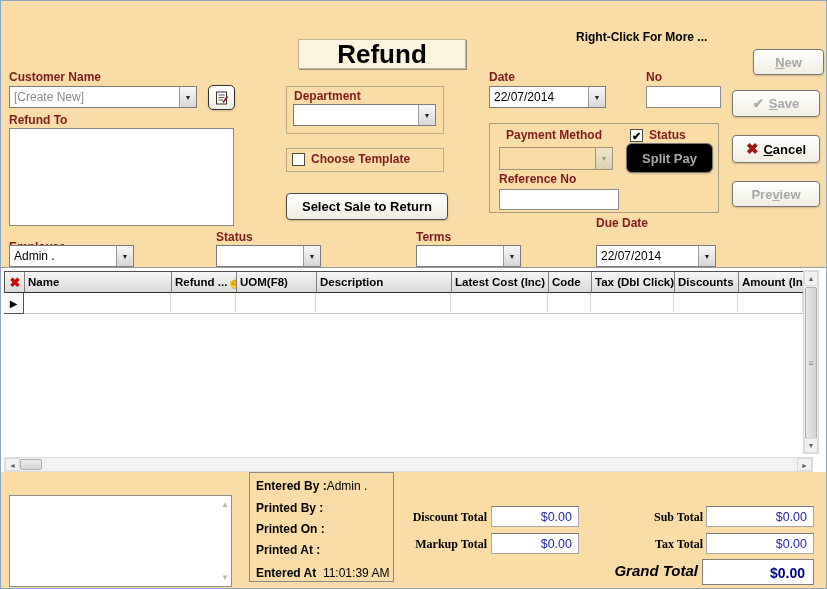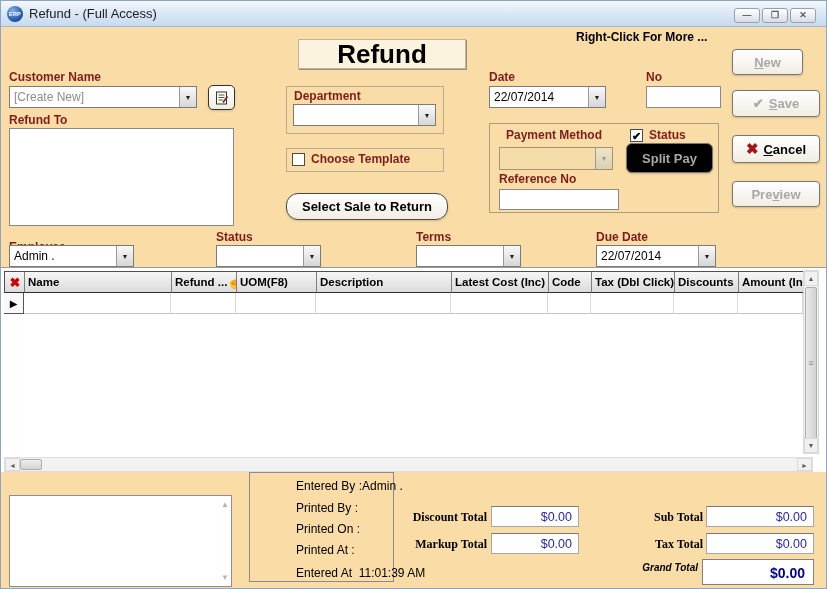--- a/index.html
+++ b/index.html
@@ -34,21 +34,21 @@
   .groupbox { position:absolute; border:1px solid #B9AC8E; }
   .chk { position:absolute; width:13px; height:13px; background:#fff; border:1px solid #4A4A4A;
     font-size:11px; line-height:12px; text-align:center; color:#000; font-weight:bold; }
 
   .pushbtn { position:absolute; border:1px solid #777; border-radius:4px;
     background:linear-gradient(#FFFFFF,#F1EDE2); box-shadow:0 1px 2px rgba(90,70,40,.25);
     font-size:13px; font-weight:bold; color:#000; display:flex; align-items:center; justify-content:center; gap:5px; }
   .pushbtn.disabled { color:#A8A8A8; }
   .pushbtn .ico-check { color:#ABABAB; font-size:13px; }
   .pushbtn .ico-x { color:#A31414; font-size:15px; }
-  .roundbtn { border-radius:12px; border:1px solid #4A4A4A; }
+  .roundbtn { border-radius:4px; border:1px solid #4A4A4A; }
 
   
   .grid-strip { position:absolute; left:0; top:266px; width:827px; height:205px; background:#fff; border-top:1px solid #9B9B9B; }
   .ghead { position:absolute; left:3px; top:3px; display:flex; height:22px; border-top:1px solid #4F4F4F; border-left:1px solid #4F4F4F; }
   .ghead-cell { background:linear-gradient(#F6F6F6,#DBDBDB); border-right:1px solid #7E7E7E; border-bottom:1px solid #2E2E2E;
     font-size:11.5px; font-weight:bold; display:flex; align-items:center; padding:0 2px 0 3px; white-space:nowrap; overflow:hidden; }
   .grow { position:absolute; left:3px; top:25px; display:flex; height:21px; }
   .grow-cell { background:#fff; border-right:1px solid #D9D9D9; border-bottom:1px solid #C4C4C4; font-size:12px; }
   .sel-cell { background:#F8F8F8; border-right:1px solid #555; border-bottom:1px solid #555;
     display:flex; align-items:center; justify-content:center; font-size:10px; color:#000; }
@@ -64,44 +64,37 @@
   .sb-horz { position:absolute; left:3px; top:456px; width:809px; height:15px; background:#F2F2F2; border:1px solid #DDDDDD; }
   .sb-hbtn { position:absolute; top:0; width:15px; height:13px; line-height:13px; }
   .sb-hthumb { position:absolute; left:15px; top:1px; width:22px; height:11px; background:linear-gradient(#EDEDED,#D5D5D5);
     border:1px solid #ADADAD; border-radius:2px; }
 
   
   .notes { position:absolute; left:8px; top:494px; width:223px; height:92px; background:#fff; border:1px solid #8F8F8F; }
   .notes .nub { position:absolute; right:2px; color:#B5B5B5; font-size:8px; }
   .audit { position:absolute; left:248px; top:471px; width:145px; height:110px; border:1px solid #8A8A8A; background:#F9DCA6; }
   .audit-row { position:absolute; left:6px; font-size:12px; white-space:nowrap; }
-  .audit-row b { font-weight:normal;margin-left:40px; }
+  .audit-row b { font-weight:bold; }
   .tot-lbl { position:absolute; font-size:12px; font-weight:bold; text-align:right;font-family:Liberation Serif, serif; }
   .tot-field { position:absolute; height:21px; background:#fff; border:1px solid #A8A8A8; border-top-color:#7A7A7A;
     font-size:12.5px; color:#2828A8; text-align:right; padding:3px 6px 0 0; }
-  .grand-lbl { position:absolute; font-size:10px; font-weight:bold; font-style:italic; text-align:right; }
+  .grand-lbl { position:absolute; font-size:15px; font-weight:bold; font-style:italic; text-align:right; }
   .grand-field { position:absolute; height:26px; background:#fff; border:1px solid #808080;
     font-size:14px; font-weight:bold; color:#00008B; text-align:right; padding:5px 8px 0 0; }
 
   .form-title { position:absolute; left:297px; top:38px; width:168px; height:30px; background:#FCF3DE;
     border:1px solid #BFB49A; box-shadow:1px 1px 0 #9A8F78; text-align:center; font-size:26px; font-weight:bold; line-height:29px; }
   .hint { position:absolute; left:575px; top:29px; font-size:12px; font-weight:bold; }
 </style>
 </head>
 <body>
 
 <div class="window">
 
-  <div class="titlebar">
-    <span class="app-icon">ERP</span>
-    <span class="title-text">Refund - (Full Access)</span>
-    <span class="winbtn" style="left:733px">—</span>
-    <span class="winbtn" style="left:761px">❐</span>
-    <span class="winbtn" style="left:789px">✕</span>
-  </div>
 
   <div class="form-title">Refund</div>
   <div class="hint">Right-Click For More ...</div>
 
   <div class="lbl" style="left:8px;top:69px">Customer Name</div>
   <div class="combo" style="left:8px;top:85px;width:188px">
     <span class="combo-val muted">[Create New]</span>
     <span class="combo-btn">▼</span>
   </div>
   <div class="pushbtn" style="left:207px;top:84px;width:27px;height:25px;border-radius:5px;border-color:#333">
@@ -146,21 +139,21 @@
   <div class="combo disabled" style="left:498px;top:146px;width:114px;height:23px">
     <span class="combo-val"></span>
     <span class="combo-btn">▼</span>
   </div>
   <div class="pushbtn disabled" style="left:625px;top:142px;width:87px;height:30px;border-radius:6px;background:#000000">
     <span>Split Pay</span>
   </div>
   <div class="lbl" style="left:498px;top:171px">Reference No</div>
   <div class="tbox" style="left:498px;top:188px;width:120px;height:21px"></div>
 
-  <div class="pushbtn disabled" style="left:731px;top:48px;width:71px;height:26px">
+  <div class="pushbtn disabled" style="left:752px;top:48px;width:71px;height:26px">
     <span><span></span><u>N</u><span>ew</span></span>
   </div>
   <div class="pushbtn disabled" style="left:731px;top:89px;width:88px;height:27px">
     <span class="ico-check">✔</span>
     <span><span></span><u>S</u><span>ave</span></span>
   </div>
   <div class="pushbtn" style="left:731px;top:134px;width:88px;height:28px">
     <span class="ico-x">✖</span>
     <span><span></span><u>C</u><span>ancel</span></span>
   </div>
@@ -176,21 +169,21 @@
   <div class="lbl" style="left:215px;top:229px">Status</div>
   <div class="combo" style="left:215px;top:244px;width:105px">
     <span class="combo-val"></span>
     <span class="combo-btn">▼</span>
   </div>
   <div class="lbl" style="left:415px;top:229px">Terms</div>
   <div class="combo" style="left:415px;top:244px;width:105px">
     <span class="combo-val"></span>
     <span class="combo-btn">▼</span>
   </div>
-  <div class="lbl" style="left:595px;top:229px">Due Date</div>
+  <div class="lbl" style="left:595px;top:215px">Due Date</div>
   <div class="combo" style="left:595px;top:244px;width:120px">
     <span class="combo-val">22/07/2014</span>
     <span class="combo-btn">▼</span>
   </div>
 
   <div class="grid-strip">
     <div class="ghead">
       <div class="ghead-cell" style="width:20px">
           <span class="delx">✖</span>
         </div>

